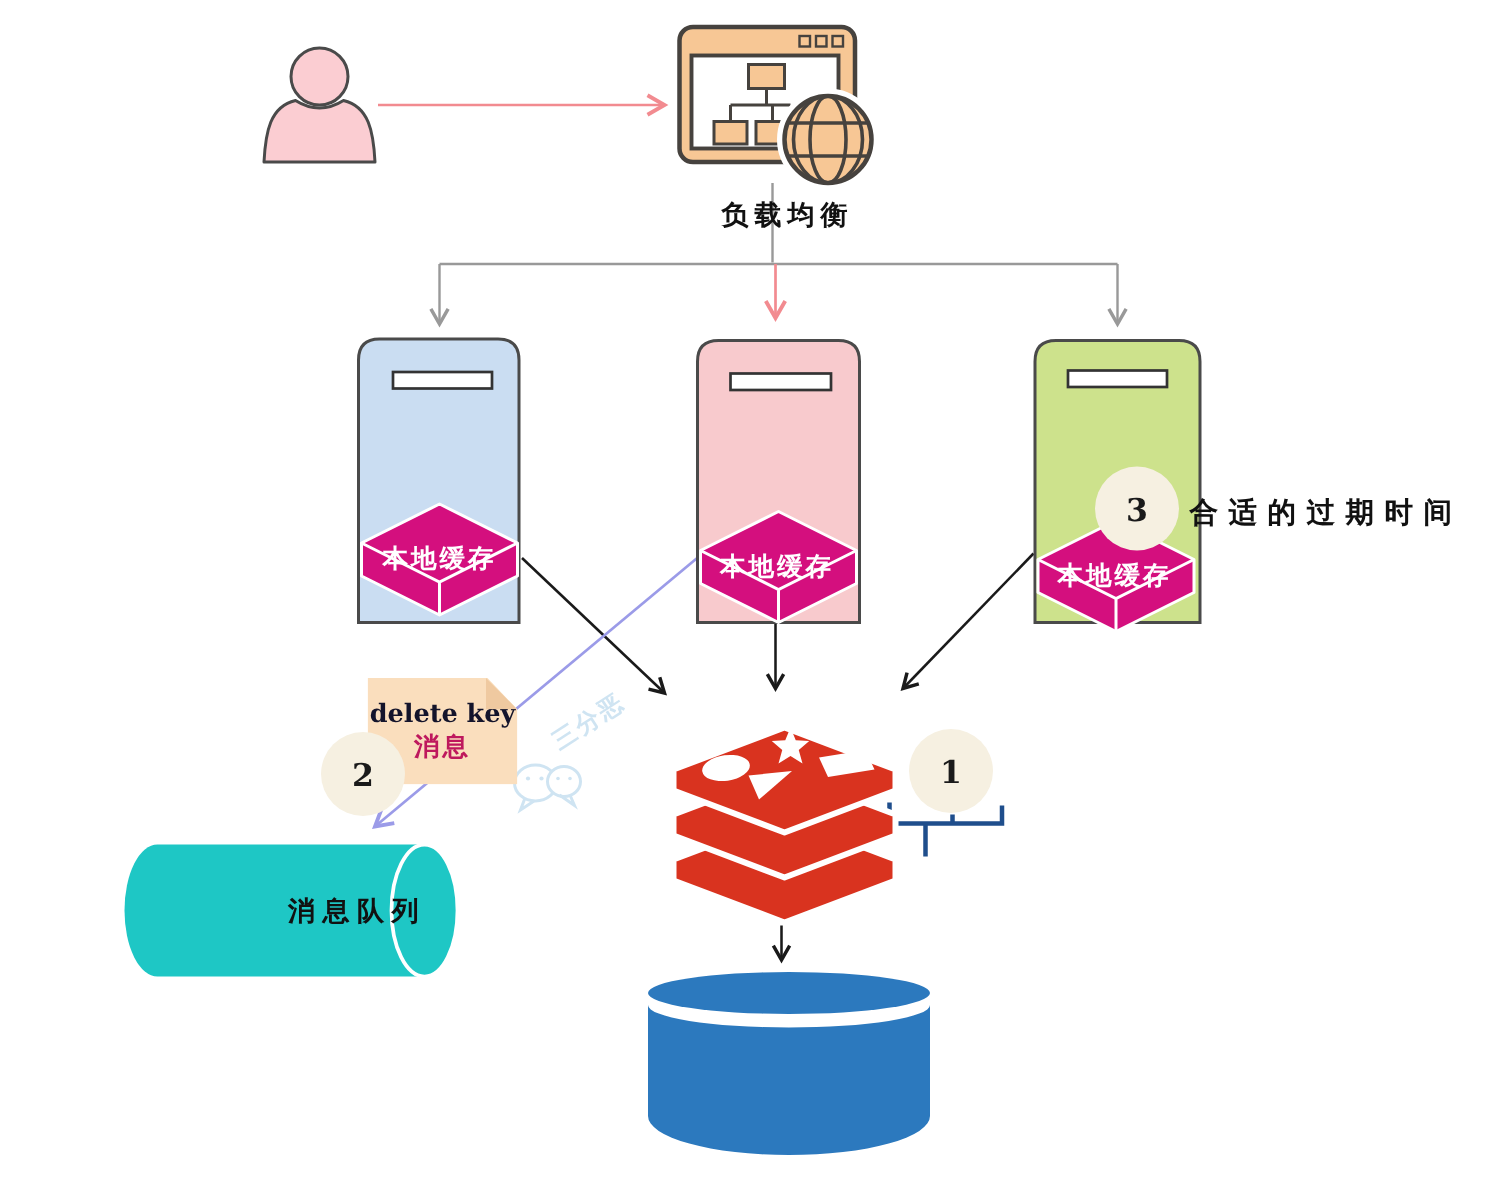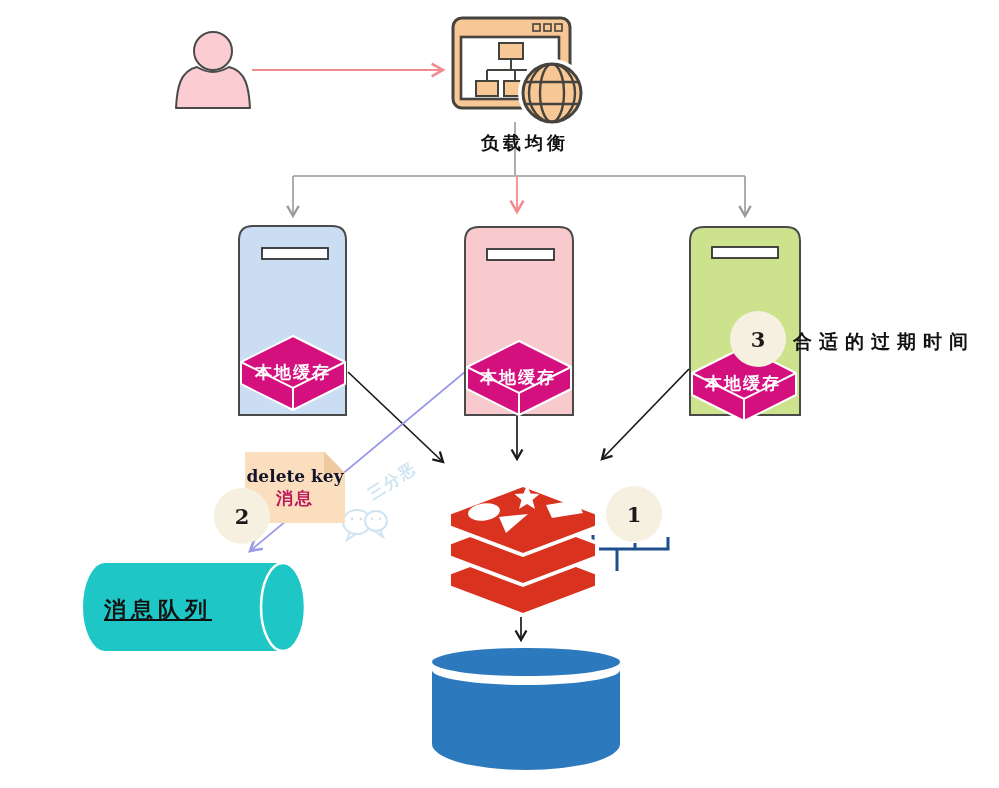--- a/index.html
+++ b/index.html
@@ -20,21 +20,21 @@
   .circle-3{left:730px;top:311px;}
   .step1-label{left:668px;top:501px;font-size:18px;letter-spacing:5px;}
   .step3-label{left:793px;top:329px;font-size:19px;letter-spacing:7px;}
   .note{position:absolute;left:245px;top:452px;width:100px;height:71px;background:#FADEBD;
         clip-path:polygon(0 0,80px 0,100% 21px,100% 100%,0 100%);z-index:4;
         display:flex;flex-direction:column;align-items:center;justify-content:center;}
   .note-fold{position:absolute;right:0;top:0;width:21px;height:21px;background:#EFC9A0;
         clip-path:polygon(0 0,100% 100%,0 100%);}
   .note-line1{font-size:17px;color:#14142b;font-weight:bold;line-height:21px;}
   .note-line2{font-size:17px;color:#be185d;font-weight:bold;line-height:23px;letter-spacing:2px;}
-  .mq-label{left:104px;top:595px;width:180px;text-align:left;font-size:22px;letter-spacing:5px;z-index:4;text-decoration:underline;}
+  .mq-label{left:104px;top:595px;width:180px;text-align:right;font-size:18px;letter-spacing:5px;z-index:4;}
   .watermark-text{position:absolute;left:376px;top:484px;z-index:6;color:#CFE4F2;font-size:16px;
         font-weight:bold;letter-spacing:2px;transform:rotate(-33deg);transform-origin:left bottom;}
 </style>
 </head>
 <body>
 
 <div id="stage">
 
 <svg id="art" width="999" height="788" viewBox="0 0 999 788">
   <defs>

